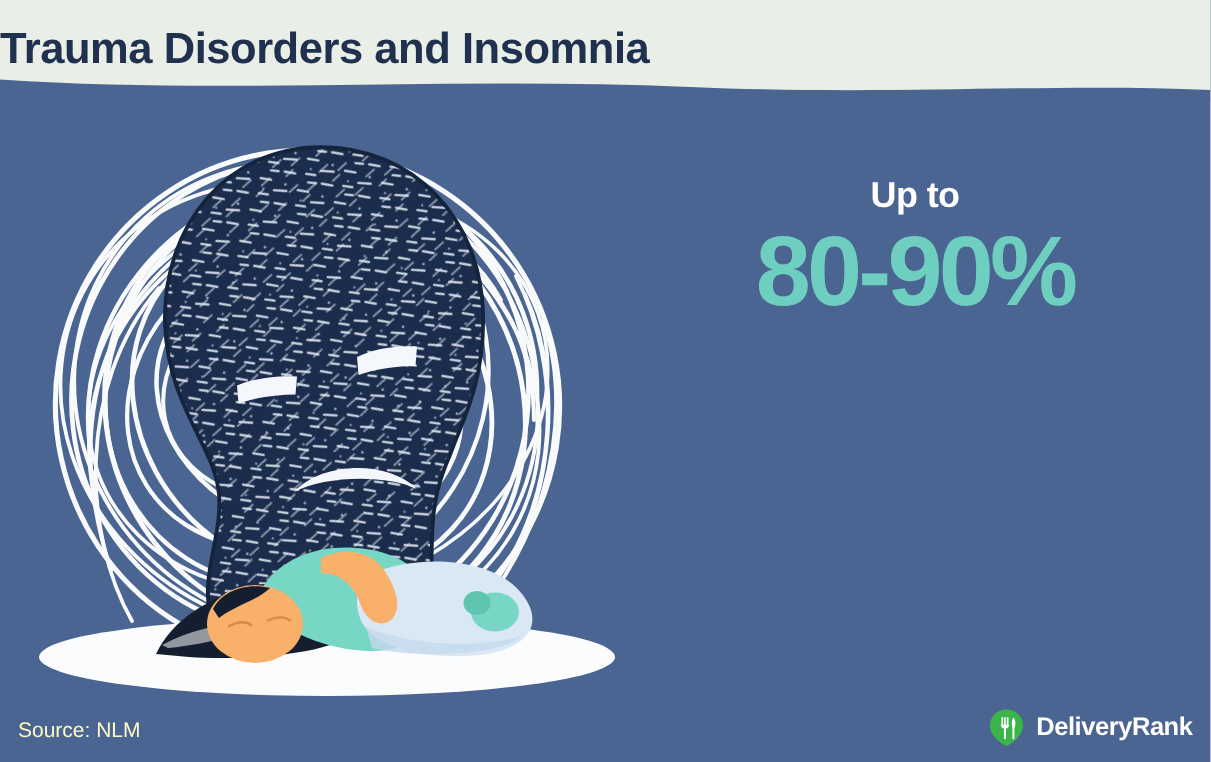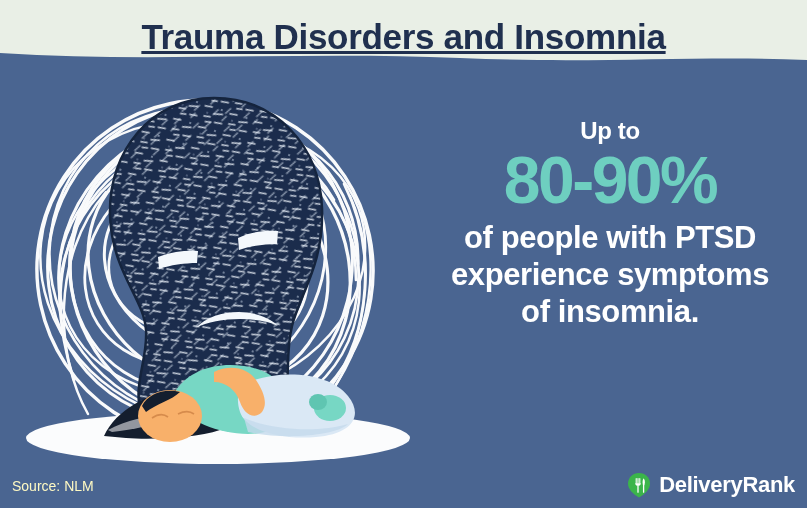--- a/index.html
+++ b/index.html
@@ -34,29 +34,27 @@
     width: 807px;
     height: 18px;
     z-index: 6;
     pointer-events: none;
   }
   .header-title {
     position: absolute;
     left: 0;
     top: 17px;
     width: 807px;
-    text-align: center;
     color: #20304f;
     font-family: "Liberation Sans Narrow", "Liberation Sans", sans-serif;
-    font-size: 35px;
+    font-size: 29px;
     font-weight: bold;
     letter-spacing: -0.3px;
     z-index: 7;
     white-space: nowrap;
-    text-decoration: underline;
   }
 
   
   .illustration {
     position: absolute;
     left: 0;
     top: 58px;
     width: 440px;
     height: 412px;
     z-index: 3;
@@ -116,21 +114,21 @@
     gap: 7px;
     z-index: 8;
   }
   .brand-mark {
     width: 26px;
     height: 26px;
     flex: 0 0 auto;
   }
   .brand-name {
     color: #ffffff;
-    font-size: 22px;
+    font-size: 17px;
     font-weight: bold;
     letter-spacing: -0.3px;
   }
 </style>
 </head>
 <body>
 
 <div id="infographic">
 
   <svg class="illustration" viewBox="0 0 440 412" preserveAspectRatio="none" aria-hidden="true">
@@ -220,25 +218,20 @@
   <div class="header-band"></div>
   <svg class="header-wave" viewBox="0 0 807 18" preserveAspectRatio="none" aria-hidden="true">
     <path d="M0,2 C150,12 300,0 460,7 C600,13 700,4 807,9 L807,0 L0,0 Z" fill="#e9efe6"></path>
     <path d="M0,3 C150,13 300,1 460,8 C600,14 700,5 807,10 L807,18 L0,18 Z" fill="#4a6591"></path>
   </svg>
   <div class="header-title">Trauma Disorders and Insomnia</div>
 
   <div class="stat-block">
     <div class="stat-uptolabel">Up to</div>
     <div class="stat-bignumber">80-90%</div>
-    <div class="stat-desc">
-      <div>of people with PTSD</div>
-      <div>experience symptoms</div>
-      <div>of insomnia.</div>
-    </div>
   </div>
 
   <div class="source-text">Source: NLM</div>
 
   <div class="brand-logo">
     <svg class="brand-mark" viewBox="0 0 26 26" aria-hidden="true">
       <path d="M13,1 C19.2,1 24,5.6 24,11.6 C24,17 19.6,22 13,25.4
                C6.4,22 2,17 2,11.6 C2,5.6 6.8,1 13,1 Z" fill="#3bb54a"></path>
       <path d="M10.2,6.5 L10.2,11.2 M12,6.5 L12,11.2 M13.8,6.5 L13.8,11.2" stroke="#ffffff" stroke-width="1.1" stroke-linecap="round"></path>
       <path d="M9.2,11.2 C9.2,13 10.6,13.8 12,13.8 C13.4,13.8 14.8,13 14.8,11.2 Z" fill="#ffffff"></path>

